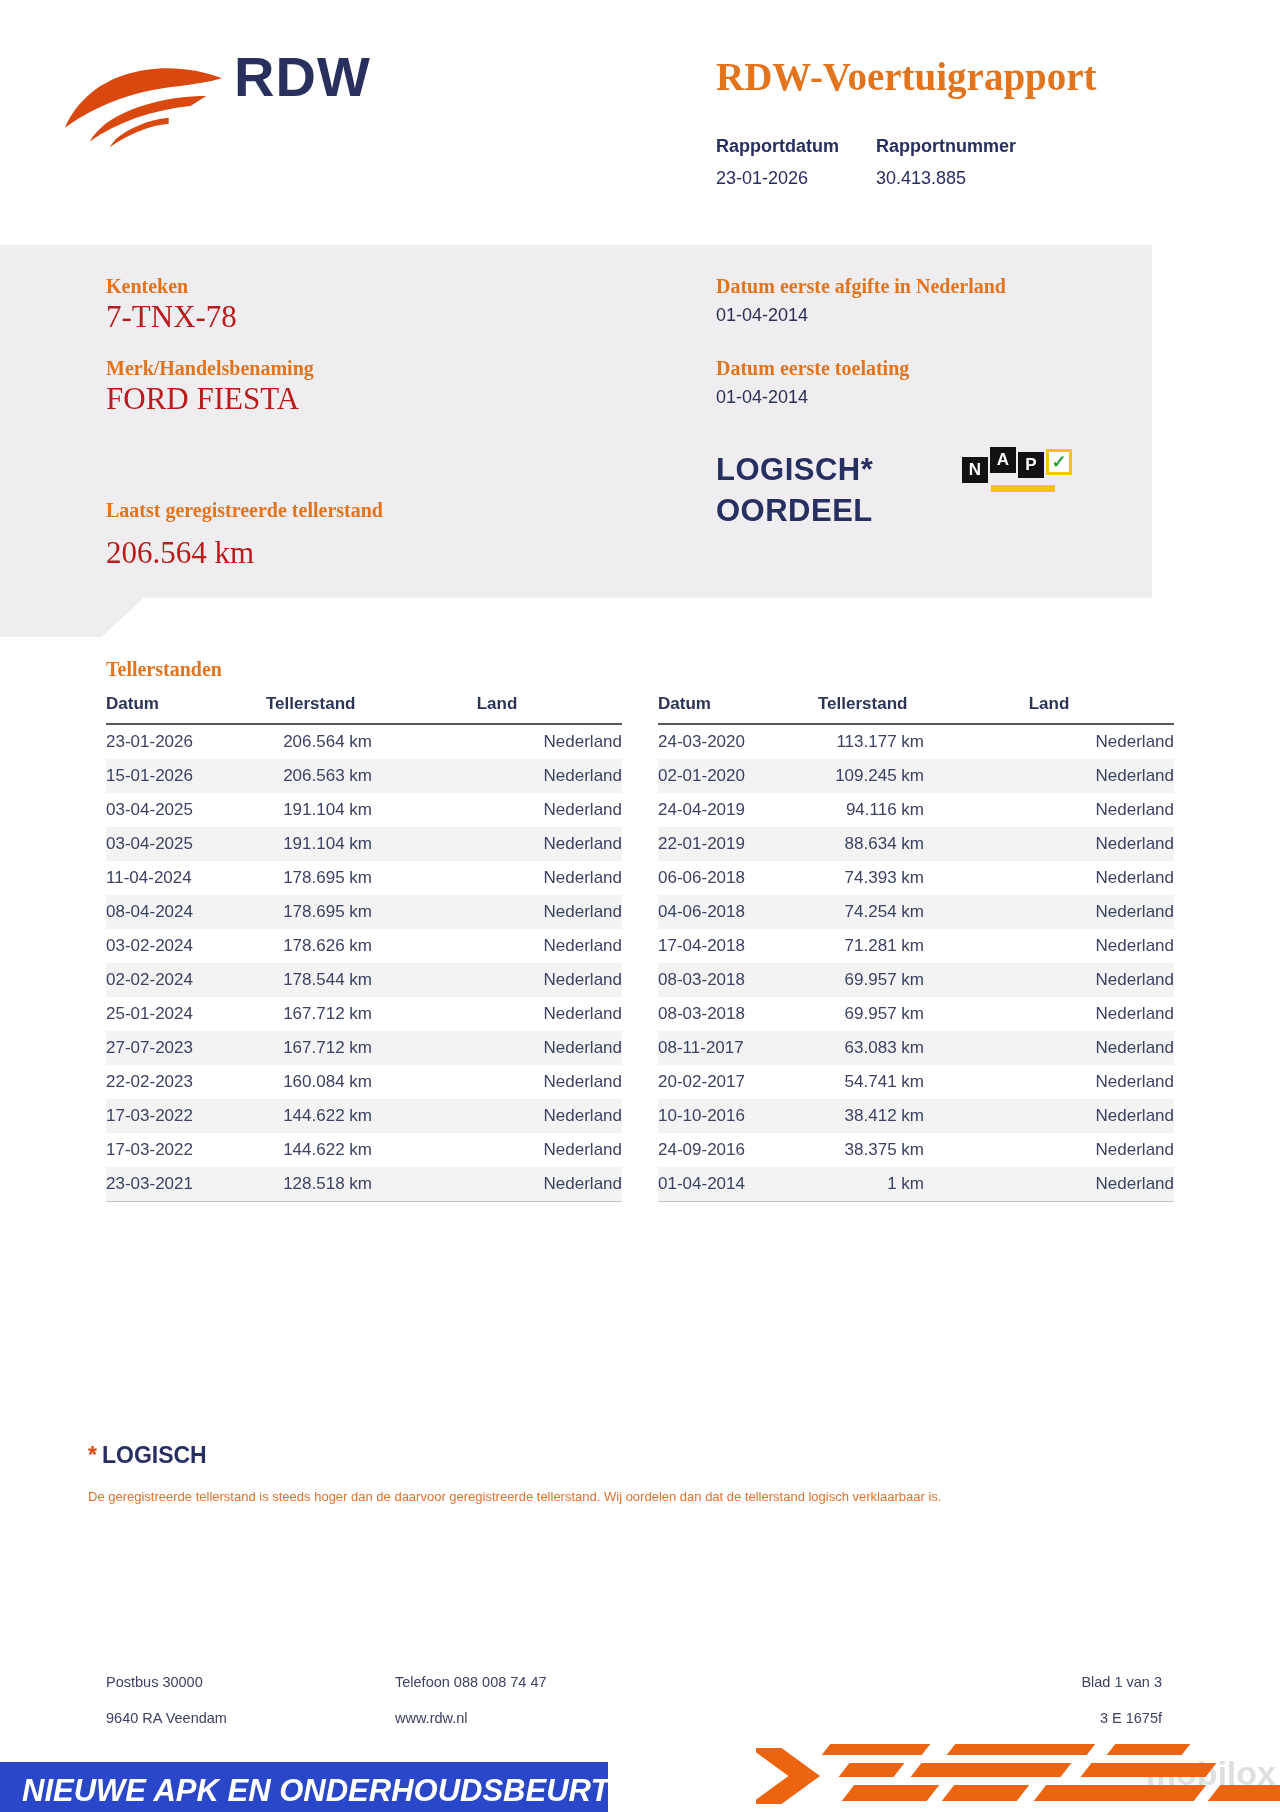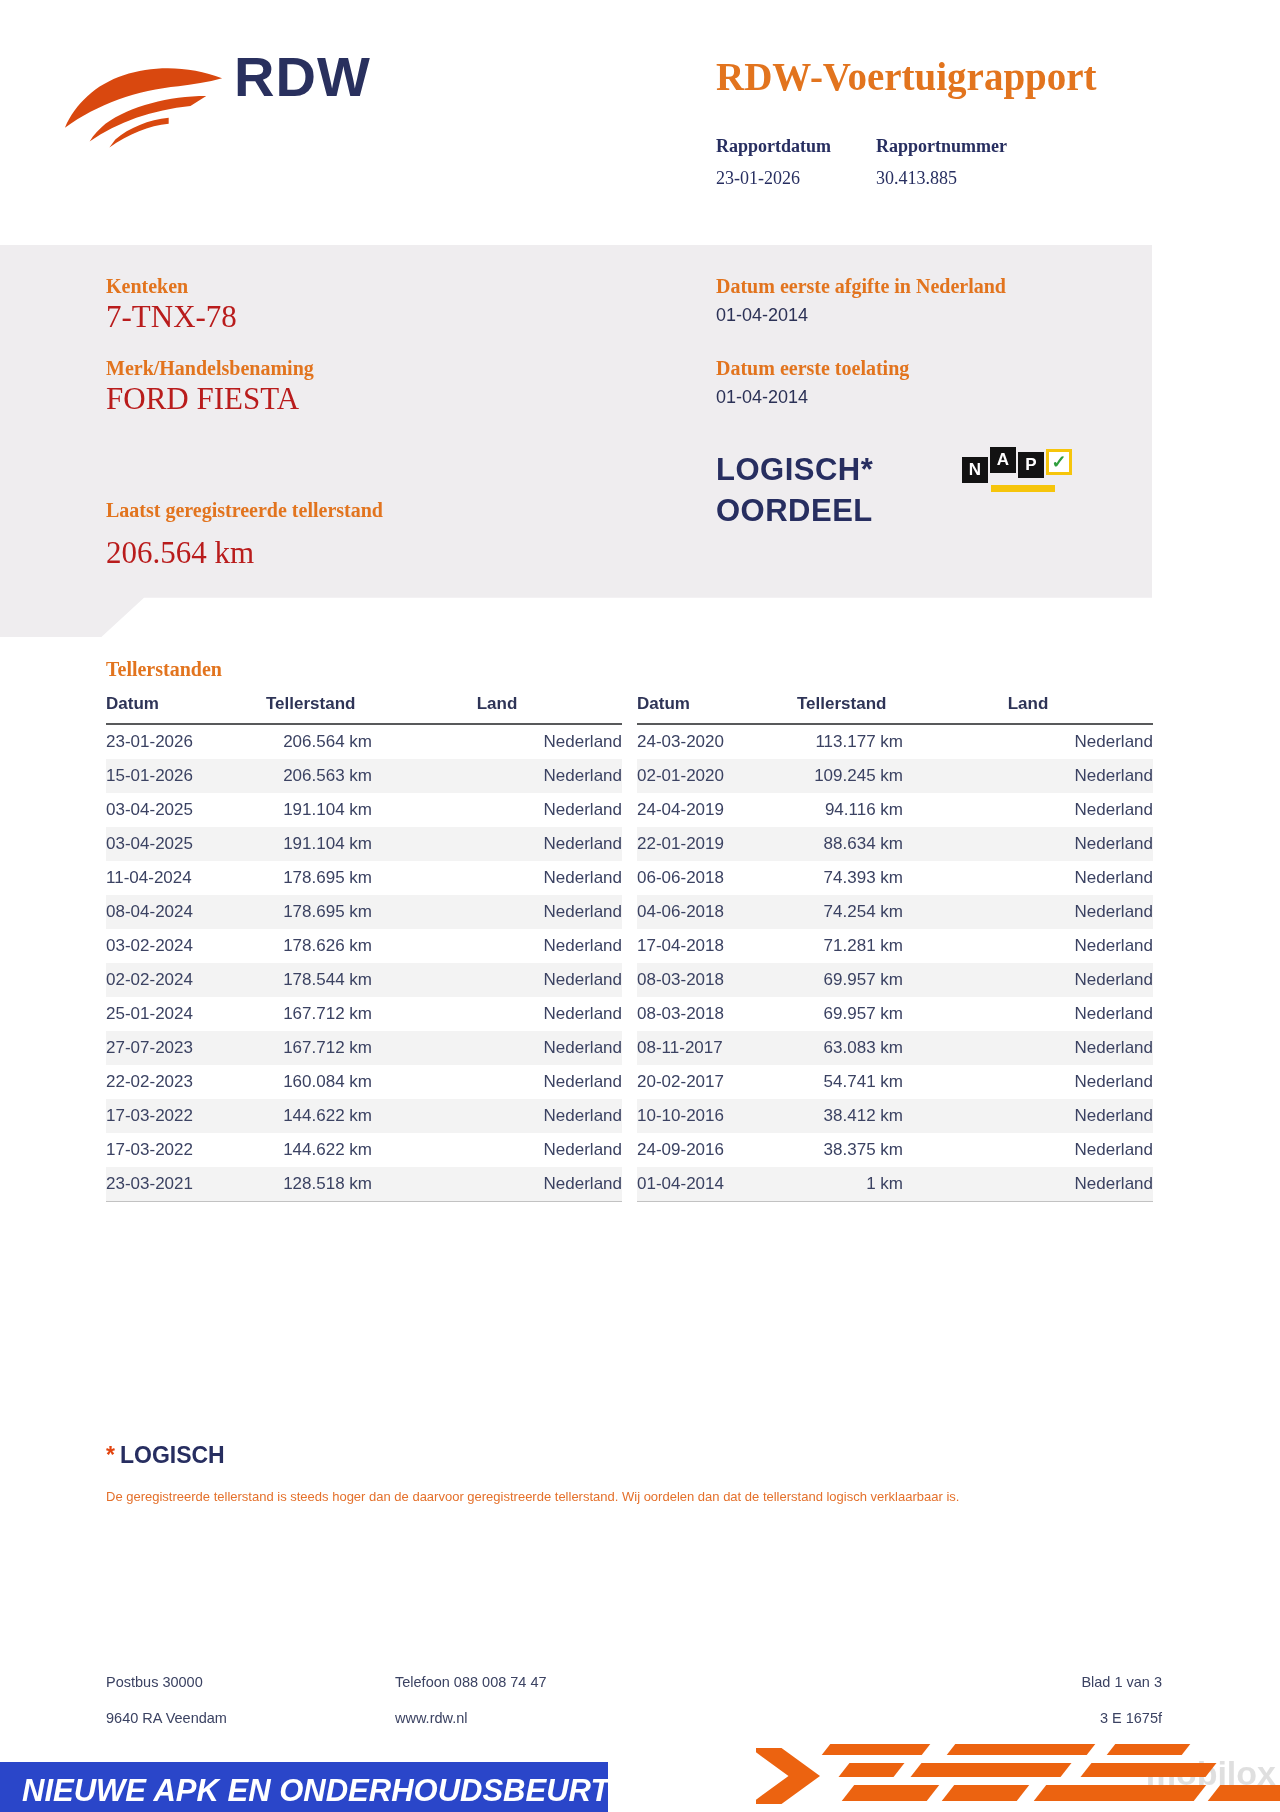--- a/index.html
+++ b/index.html
@@ -6,21 +6,21 @@
   .page{position:relative;width:1280px;height:1812px;background:#fff;overflow:hidden;
         font-family:"Liberation Sans",sans-serif;color:#2B3156;}
 
   
   .rdw-logo-icon{position:absolute;left:58px;top:56px;width:168px;height:100px;}
   .rdw-logo-text{position:absolute;left:234px;top:44px;font-size:56px;font-weight:bold;
                  color:#29305E;letter-spacing:1px;}
   .report-title{position:absolute;left:716px;top:54px;margin:0;font-family:"Liberation Serif",serif;
                 font-weight:700;font-size:39px;color:#E2741E;}
   .report-meta{position:absolute;left:716px;top:136px;display:flex;gap:30px;color:#272E60;font-size:18px;}
-  .meta-col{min-width:130px;font-family:Liberation Serif, serif;}
+  .meta-col{min-width:130px;}
   .meta-label{display:block;font-weight:bold;margin-bottom:11px;}
   .meta-value{display:block;}
 
   
   .panel{position:absolute;left:0;top:245px;width:1152px;height:392px;background:#EFEDEF;
          clip-path:polygon(0 0,100% 0,100% 90%,12.5% 90%,8.8% 100%,0 100%);}
   .p-label{position:absolute;font-family:"Liberation Serif",serif;font-weight:700;font-size:20px;color:#E2741E;}
   .p-value-lg{position:absolute;font-family:"Liberation Serif",serif;font-size:31px;color:#b91c1c;}
   .p-value{position:absolute;font-size:18px;color:#2B3156;}
   #kenteken-label{left:106px;top:30px}
@@ -45,31 +45,31 @@
   .nap-letter.a{margin-top:0}
   .nap-letter.p{margin-top:5px}
   .nap-check{width:26px;height:26px;background:#fff;border:3px solid #F6C50B;box-sizing:border-box;
              color:#2F9E3E;font-weight:bold;font-size:18px;display:flex;align-items:center;
              justify-content:center;margin-top:2px;}
   .nap-bar{position:absolute;left:29px;top:38px;width:64px;height:7px;background:#F6C50B;z-index:1;}
 
   
   .section-title{position:absolute;left:106px;top:658px;font-family:"Liberation Serif",serif;
                  font-weight:700;font-size:20px;color:#E2741E;}
-  .tables{position:absolute;left:106px;top:690px;display:flex;gap:15px;}
+  .tables{position:absolute;left:106px;top:690px;display:flex;gap:36px;}
   table.odo{width:516px;border-collapse:collapse;font-size:17px;color:#3B4262;border-bottom:1px solid #C2C2C2;}
   .odo th{color:#2E3457;font-weight:bold;text-align:left;padding:4px 0 9px;border-bottom:2px solid #58595B;}
   .odo th.land{text-align:center;}
   .odo td{padding:7px 0;}
   .odo td.tellerstand{text-align:right;}
   .odo td.land{text-align:right;}
   .odo tbody tr:nth-child(even){background:#F3F3F3;}
 
   
-  .explanation{position:absolute;left:106px;top:1442px;width:980px;}
+  .explanation{position:absolute;left:88px;top:1442px;width:980px;}
   .exp-title{font-size:23px;font-weight:bold;color:#272E60;margin:0 0 12px 0;}
   .exp-star{color:#E2440F;margin-right:5px;}
   .exp-body{margin:0;font-size:13px;line-height:31px;color:#E4702B;}
 
   
   .footer-col{position:absolute;font-size:14.5px;color:#3B4262;}
   .footer-col div{height:36px;}
   #footer-address{left:106px;top:1674px;}
   #footer-contact{left:395px;top:1674px;}
   #footer-page{left:960px;top:1674px;width:202px;text-align:right;}

